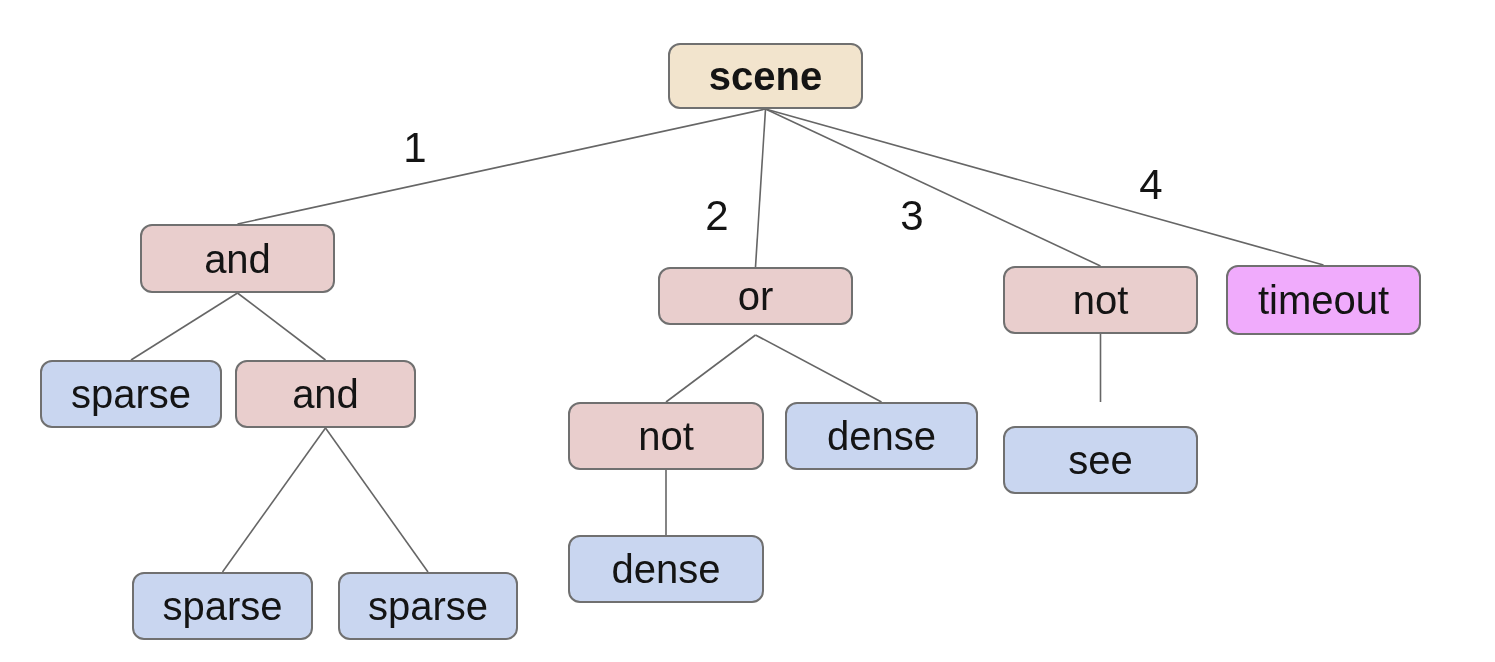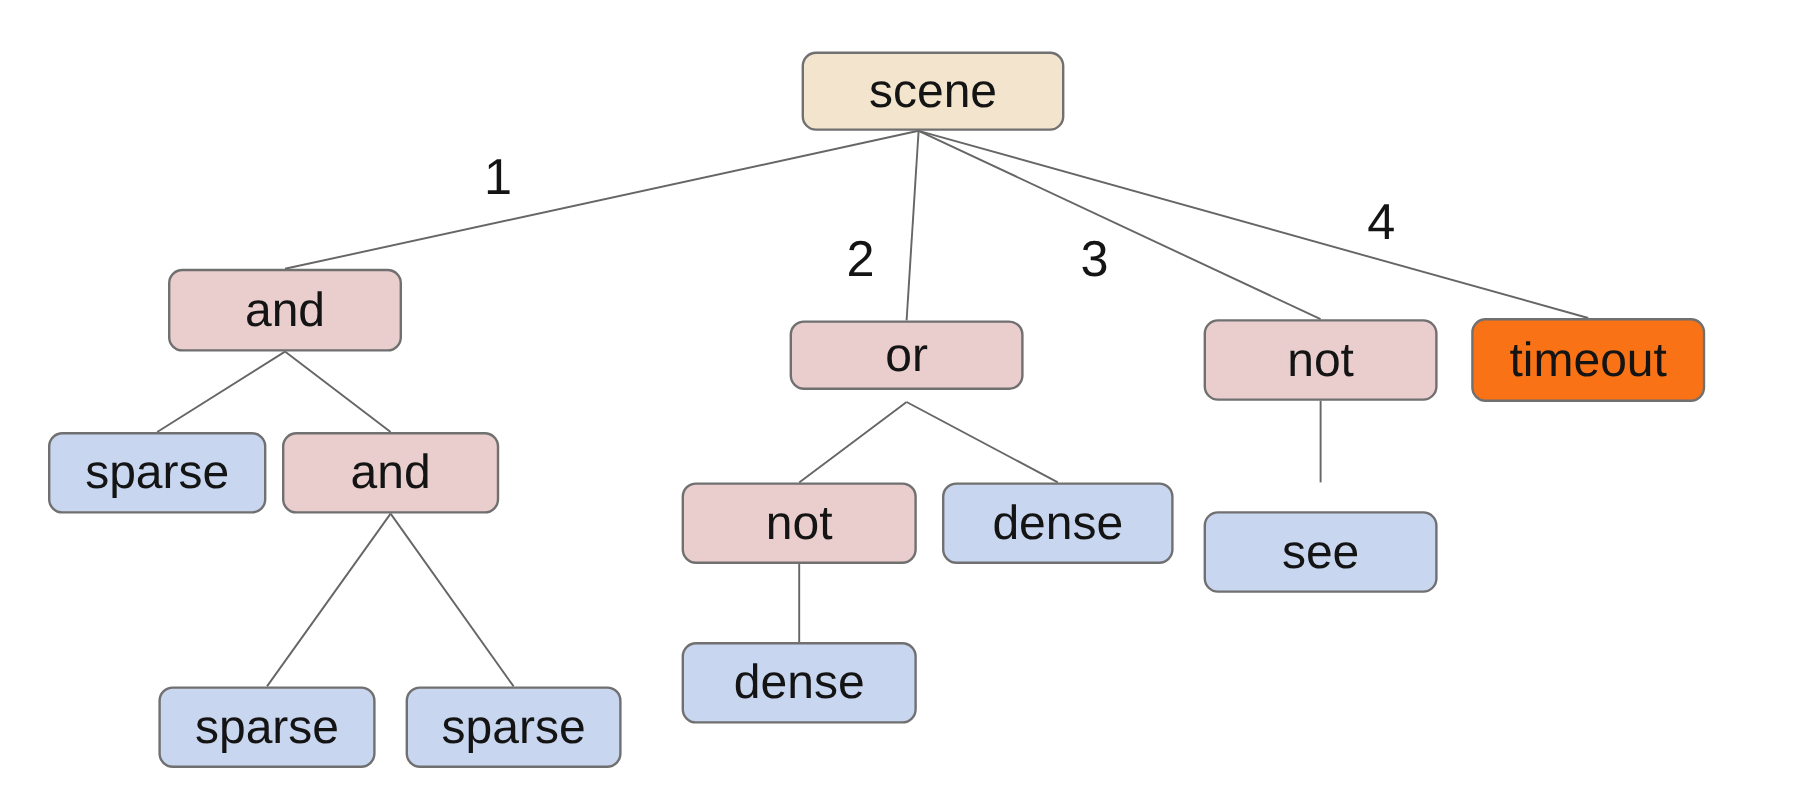--- a/index.html
+++ b/index.html
@@ -57,33 +57,33 @@
       <line x1="325.5" y1="428" x2="428" y2="572" stroke="#666666" stroke-width="1.6"></line>
       <line x1="755.5" y1="335" x2="666" y2="402" stroke="#666666" stroke-width="1.6"></line>
       <line x1="755.5" y1="335" x2="881.5" y2="402" stroke="#666666" stroke-width="1.6"></line>
       <line x1="666" y1="470" x2="666" y2="535" stroke="#666666" stroke-width="1.6"></line>
       <line x1="1100.5" y1="334" x2="1100.5" y2="402" stroke="#666666" stroke-width="1.6"></line>
     </svg>
 <div class="edge-label" style="left: 415px; top: 148px; color: rgb(20, 20, 20);">1</div>
     <div class="edge-label" style="left: 717px; top: 216px; color: rgb(20, 20, 20);">2</div>
     <div class="edge-label" style="left: 912px; top: 216px; color: rgb(20, 20, 20);">3</div>
     <div class="edge-label" style="left: 1151px; top: 185px; color: rgb(20, 20, 20);">4</div>
-    <div class="node" style="left: 668px; top: 43px; width: 219px; height: 66px; background: rgb(242, 228, 205); border-color: rgb(112, 112, 112); color: rgb(20, 20, 20);">
+    <div class="node" style="left: 668px; top: 43px; width: 195px; height: 66px; background: rgb(242, 228, 205); border-color: rgb(112, 112, 112); color: rgb(20, 20, 20); font-weight: bold;">
       <span>scene</span>
     </div>
     <div class="node" style="left: 140px; top: 224px; width: 195px; height: 69px; background: rgb(233, 206, 205); border-color: rgb(112, 112, 112); color: rgb(20, 20, 20);">
       <span>and</span>
     </div>
     <div class="node" style="left: 658px; top: 267px; width: 195px; height: 58px; background: rgb(233, 206, 205); border-color: rgb(112, 112, 112); color: rgb(20, 20, 20);">
       <span>or</span>
     </div>
     <div class="node" style="left: 1003px; top: 266px; width: 195px; height: 68px; background: rgb(233, 206, 205); border-color: rgb(112, 112, 112); color: rgb(20, 20, 20);">
       <span>not</span>
     </div>
-    <div class="node" style="left: 1226px; top: 265px; width: 195px; height: 70px; background: #f97316; border-color: rgb(112, 112, 112); color: rgb(20, 20, 20);">
+    <div class="node" style="left: 1226px; top: 265px; width: 195px; height: 70px; background: #f0abfc; border-color: rgb(112, 112, 112); color: rgb(20, 20, 20);">
       <span>timeout</span>
     </div>
     <div class="node" style="left: 40px; top: 360px; width: 182px; height: 68px; background: rgb(201, 214, 240); border-color: rgb(112, 112, 112); color: rgb(20, 20, 20);">
       <span>sparse</span>
     </div>
     <div class="node" style="left: 235px; top: 360px; width: 181px; height: 68px; background: rgb(233, 206, 205); border-color: rgb(112, 112, 112); color: rgb(20, 20, 20);">
       <span>and</span>
     </div>
     <div class="node" style="left: 568px; top: 402px; width: 196px; height: 68px; background: rgb(233, 206, 205); border-color: rgb(112, 112, 112); color: rgb(20, 20, 20);">
       <span>not</span>

